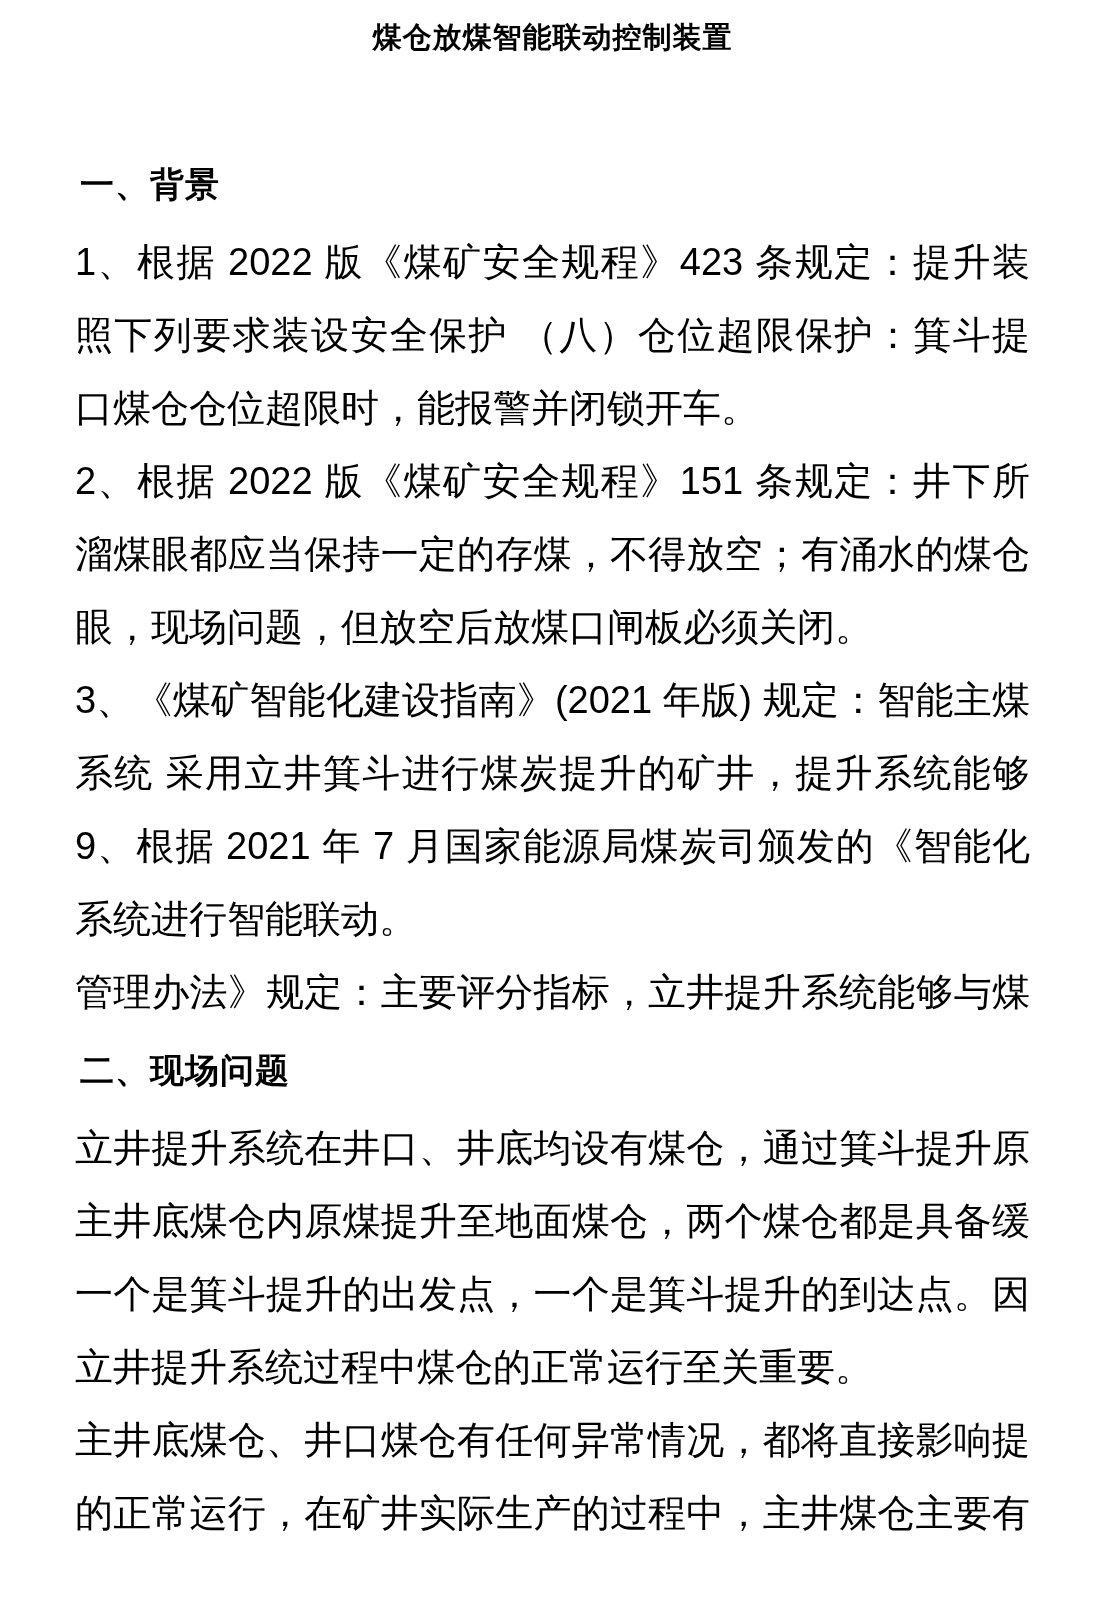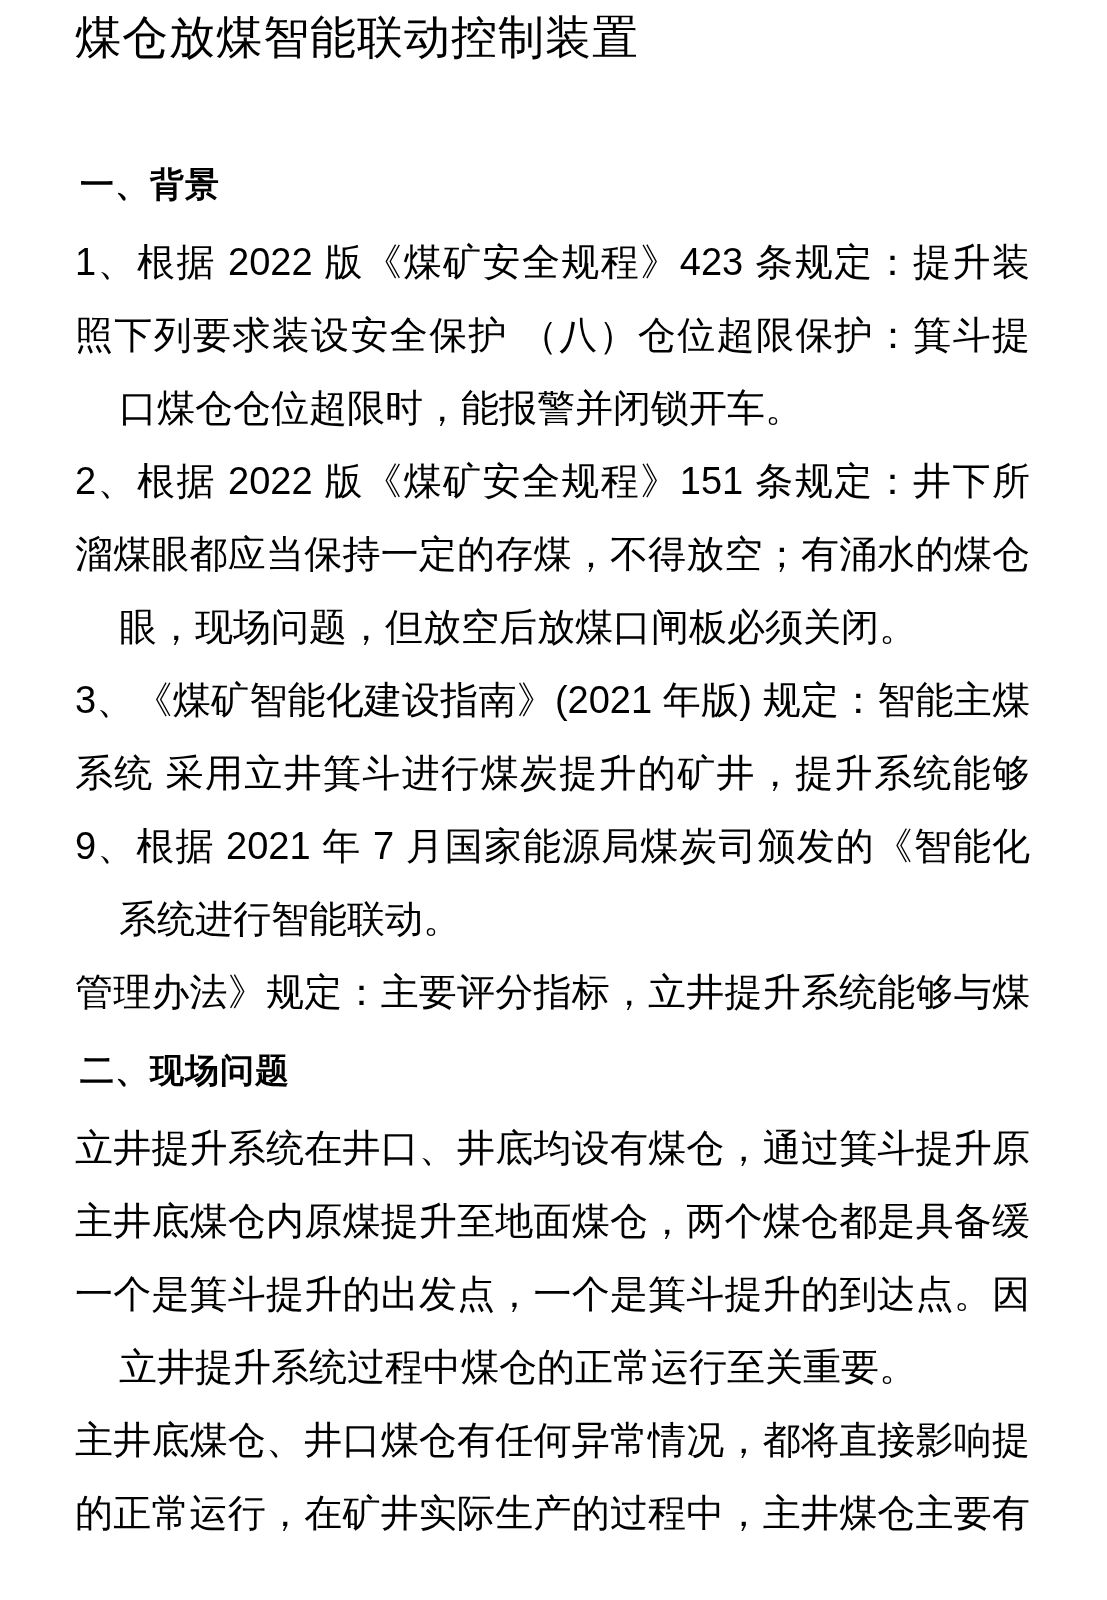--- a/index.html
+++ b/index.html
@@ -15,23 +15,23 @@
     overflow: hidden;
   }
   .page {
     box-sizing: border-box;
     width: 1107px;
     height: 1600px;
     padding: 0 77px 0 75px;
   }
   .doc-title {
     margin: 12px 0 0 0;
-    text-align: left;
-    font-size: 46px;
-    font-weight: 400;
+    text-align: center;
+    font-size: 29px;
+    font-weight: 700;
     line-height: 50px;
     letter-spacing: 1px;
     white-space: nowrap;
   }
   .content {
     margin-top: 86px;
   }
   .line {
     height: 73px;
     line-height: 73px;
@@ -47,21 +47,20 @@
   }
   
   .jl {
     text-align: justify;
     text-align-last: justify;
     text-justify: inter-character;
   }
   
   .el {
     text-align: left;
-    margin-left: 44px;
   }
 </style>
 </head>
 <body>
 
 <div class="page">
 
   <h1 class="doc-title">煤仓放煤智能联动控制装置</h1>
 
   <div class="content">

